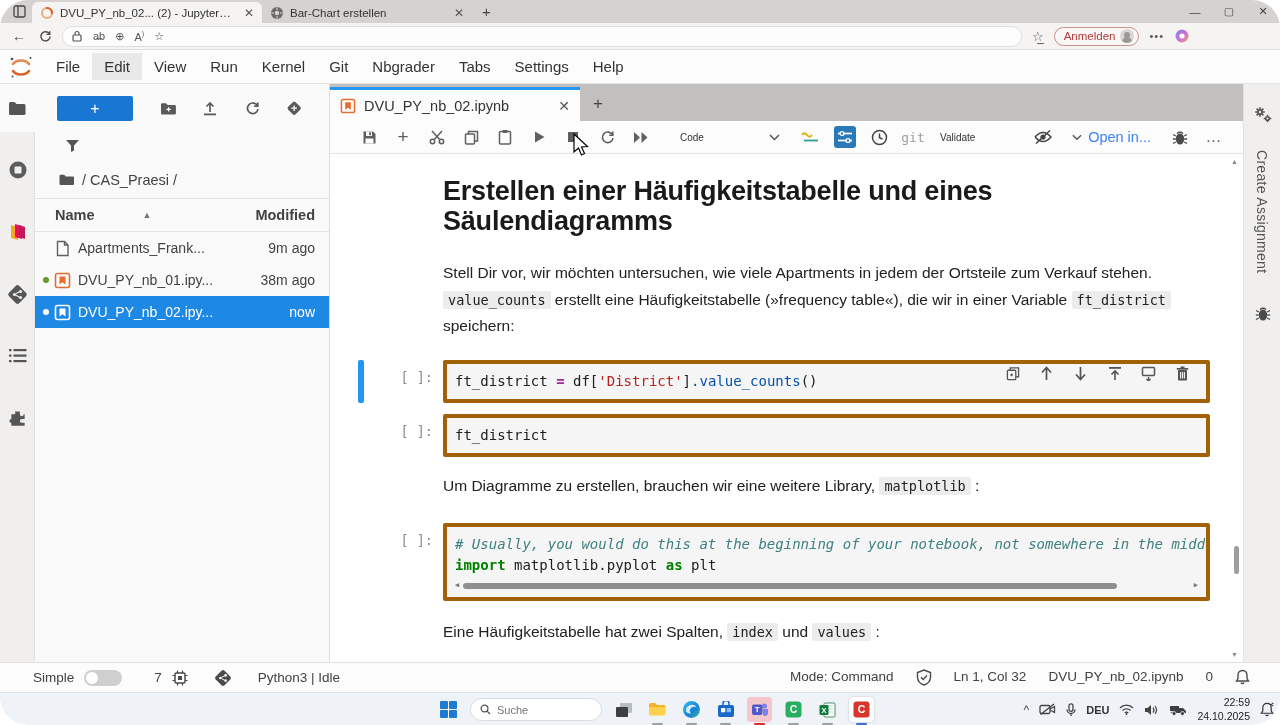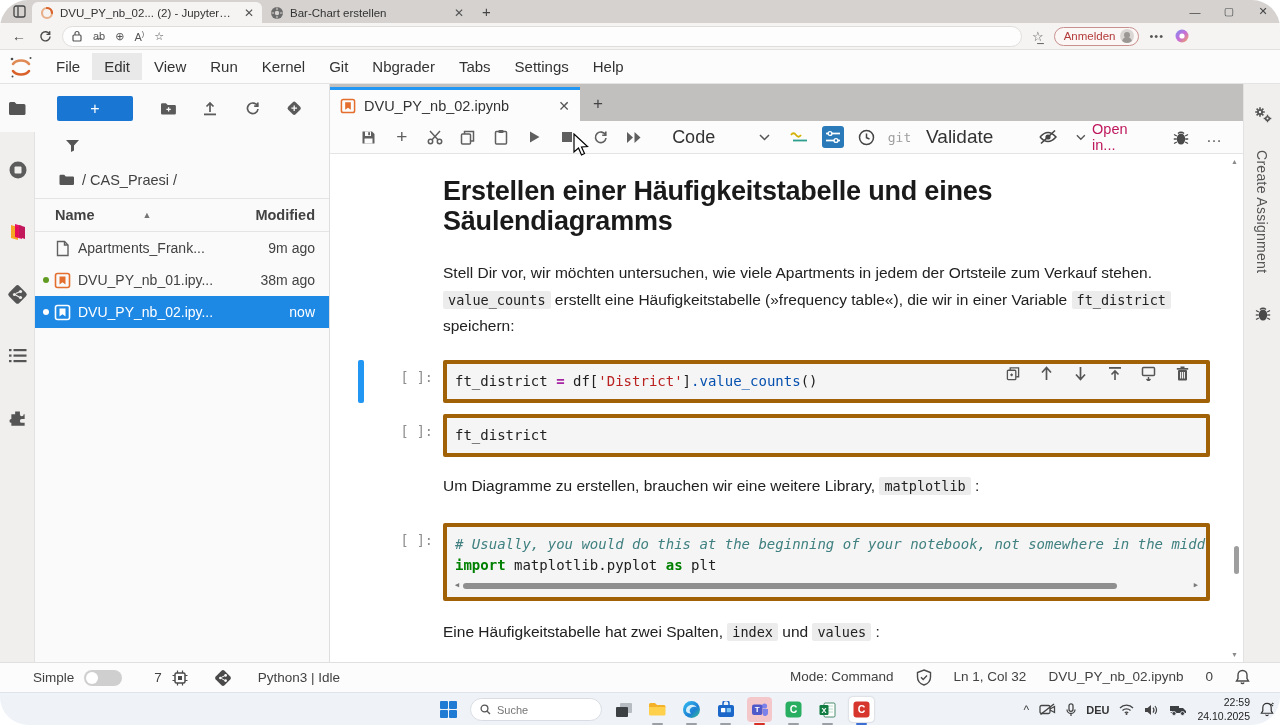--- a/index.html
+++ b/index.html
@@ -57,25 +57,25 @@
 
   
   .workspace { position:absolute; left:330px; top:84px; width:913px; height:578px; background:#fff; }
   .doc-tabbar { height:37px; background:#c2c0bf; display:flex; align-items:flex-end; }
   .doc-tab { width:250px; height:34px; background:#fcfcfc; border-top:3px solid #2196f3; display:flex; align-items:center; padding:0 10px; font-size:14.5px; color:#333; }
   .doc-tab .nbico { width:16px; height:16px; margin-right:8px; }
   .doc-tab .x { margin-left:auto; color:#555; font-size:14px; }
   .doc-newtab { width:36px; height:34px; display:flex; align-items:center; justify-content:center; color:#444; font-size:17px; }
   .nb-toolbar { height:33px; background:#fcfcfc; border-bottom:1px solid #e4e4e4; display:flex; align-items:center; padding-left:22px; }
   .tb { width:34px; display:flex; justify-content:center; align-items:center; color:#5f5f5f; }
-  .tb-select { margin-left:22px; width:100px; display:flex; align-items:center; justify-content:space-between; font-size:18px; color:#333; }
+  .tb-select { margin-left:22px; width:100px; display:flex; align-items:center; justify-content:space-between; font-size:10px; color:#333; }
   .tb-right { margin-left:auto; display:flex; align-items:center; padding-right:12px; }
-  .validate { font-size:19px; color:#333; margin:0 38px 0 10px; }
+  .validate { font-size:10px; color:#333; margin:0 38px 0 10px; }
   .gitword { font-size:13px; color:#9e9e9e; font-family:"DejaVu Sans Mono", monospace; }
-  .openin { display:flex; align-items:center; font-size:14.5px; color:#be185d; gap:6px; margin:0 12px; }
+  .openin { display:flex; align-items:center; font-size:14.5px; color:#3b82f6; gap:6px; margin:0 12px; }
 
   .nb-scroll { position:relative; height:508px; overflow:hidden; background:#fff; }
   .nb-vscroll { position:absolute; right:2px; top:0; width:8px; height:508px; }
   .nb-vscroll .thumb { position:absolute; left:1px; top:392px; width:5px; height:28px; background:#9e9e9e; border-radius:3px; }
   .varrow { position:absolute; right:3px; font-size:7px; color:#8a8a8a; }
 
   .cellrow { position:relative; display:flex; padding:5px 33px 5px 28px; }
   .collapser { width:6px; border-radius:2px; margin-right:0; flex:0 0 6px; }
   .collapser.on { background:#2196f3; }
   .prompt { width:79px; flex:0 0 79px; text-align:right; padding:9px 10px 0 0; font-family:"DejaVu Sans Mono", monospace; font-size:13.5px; color:#8c8c8c; }

